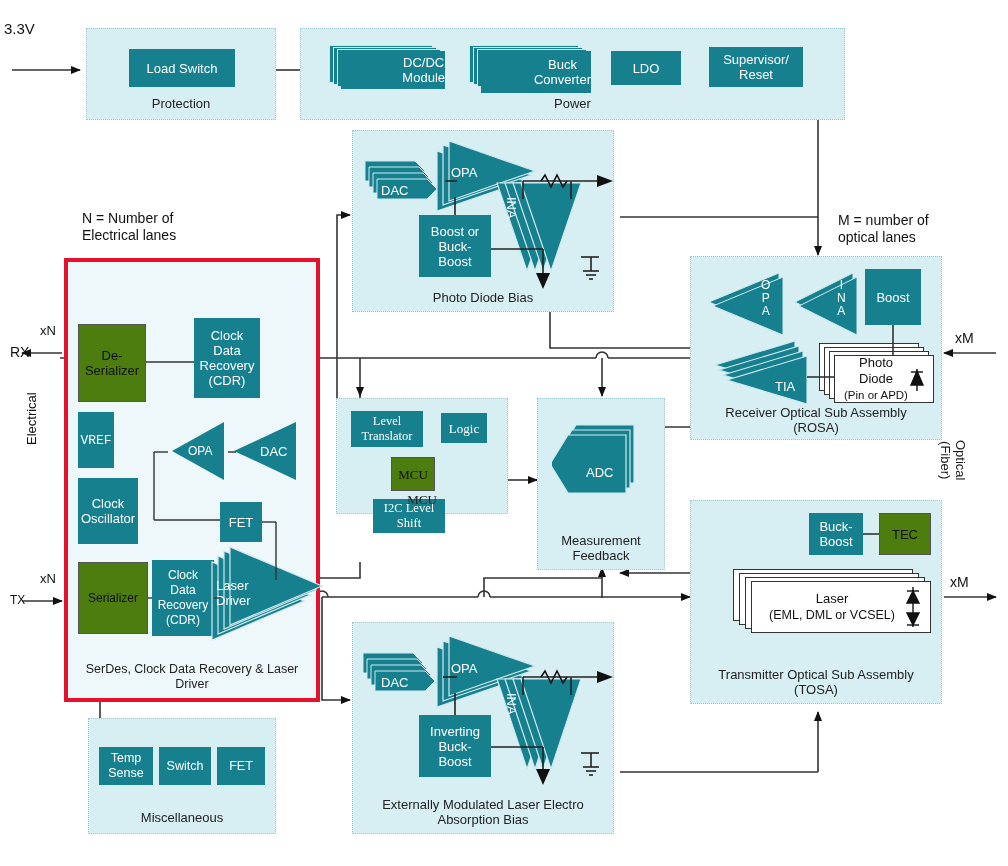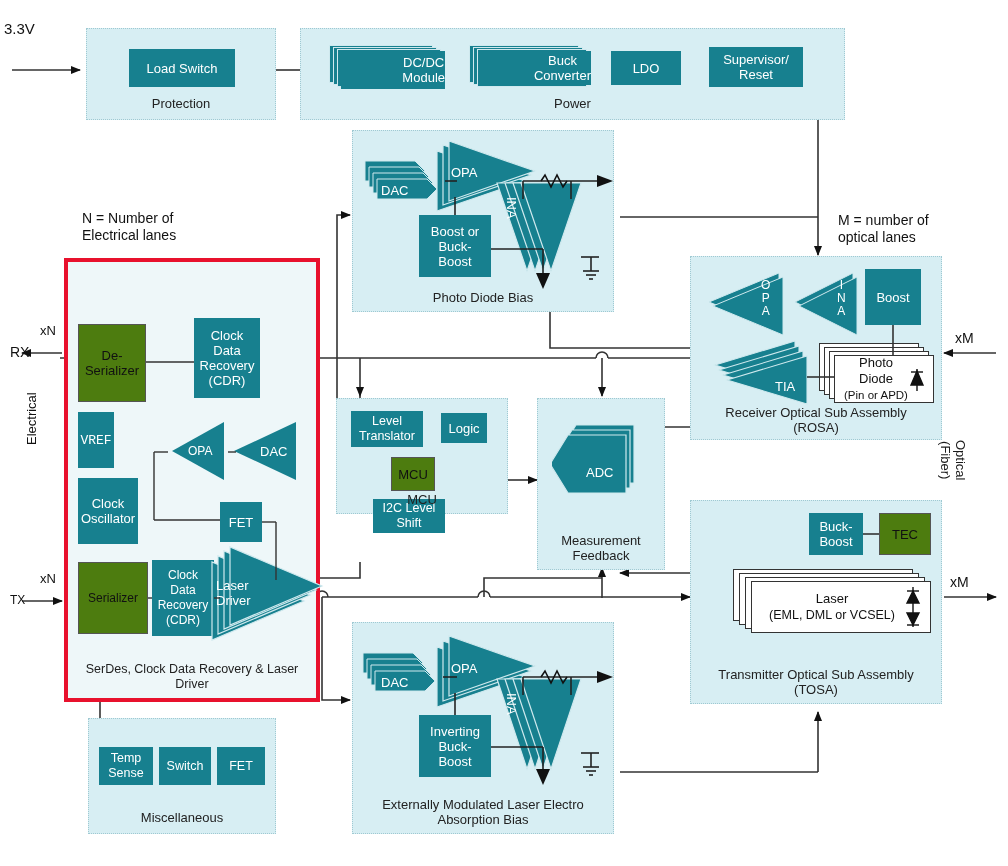--- a/index.html
+++ b/index.html
@@ -150,21 +150,21 @@
           <div>DC/DC</div>
           <div>Module</div>
         </div>
       </div>
     </div>
 
     <div class="stack" style="left:168px;top:16px;width:125px;height:44px;">
       <div class="card" style="left:0;top:0;width:110px;height:38px;"></div>
       <div class="card" style="left:4px;top:2px;width:110px;height:38px;"></div>
       <div class="card" style="left:8px;top:4px;width:110px;height:38px;"></div>
-      <div class="face" style="left:12px;top:6px;width:110px;height:34px;">
+      <div class="face" style="left:12px;top:6px;width:110px;height:42px;">
         <div>
           <div>Buck</div>
           <div>Converter</div>
         </div>
       </div>
     </div>
     <div class="tealbox" style="left:310px;top:22px;width:70px;height:34px;">LDO</div>
     <div class="tealbox" style="left:408px;top:18px;width:94px;height:40px;">
       <div>
         <div>Supervisor/</div>
@@ -318,21 +318,21 @@
         <line x1="80" y1="336" x2="84" y2="336"></line>
         <line x1="146" y1="336" x2="152" y2="336"></line>
       </g>
     </svg>
     <div class="panel-label" style="left:0;bottom:6px;width:100%;font-size:12.5px;">
       <div>SerDes, Clock Data Recovery &amp; Laser</div>
       <div>Driver</div>
     </div>
   </div>
 
-  <div class="panel" style="left:336px;top:398px;width:172px;height:116px;">
+  <div class="panel" style="left:336px;top:398px;width:172px;height:116px;font-family:Liberation Serif, serif;">
     <div class="tealbox" style="left:14px;top:12px;width:72px;height:36px;font-size:12.5px;">
       <div>
         <div>Level</div>
         <div>Translator</div>
       </div>
     </div>
     <div class="tealbox" style="left:104px;top:14px;width:46px;height:30px;">Logic</div>
     <div class="whitebox" style="left:54px;top:58px;width:44px;height:34px;">MCU</div>
     <div class="tealbox" style="left:36px;top:100px;width:72px;height:34px;font-size:12.5px;">
       <div>

